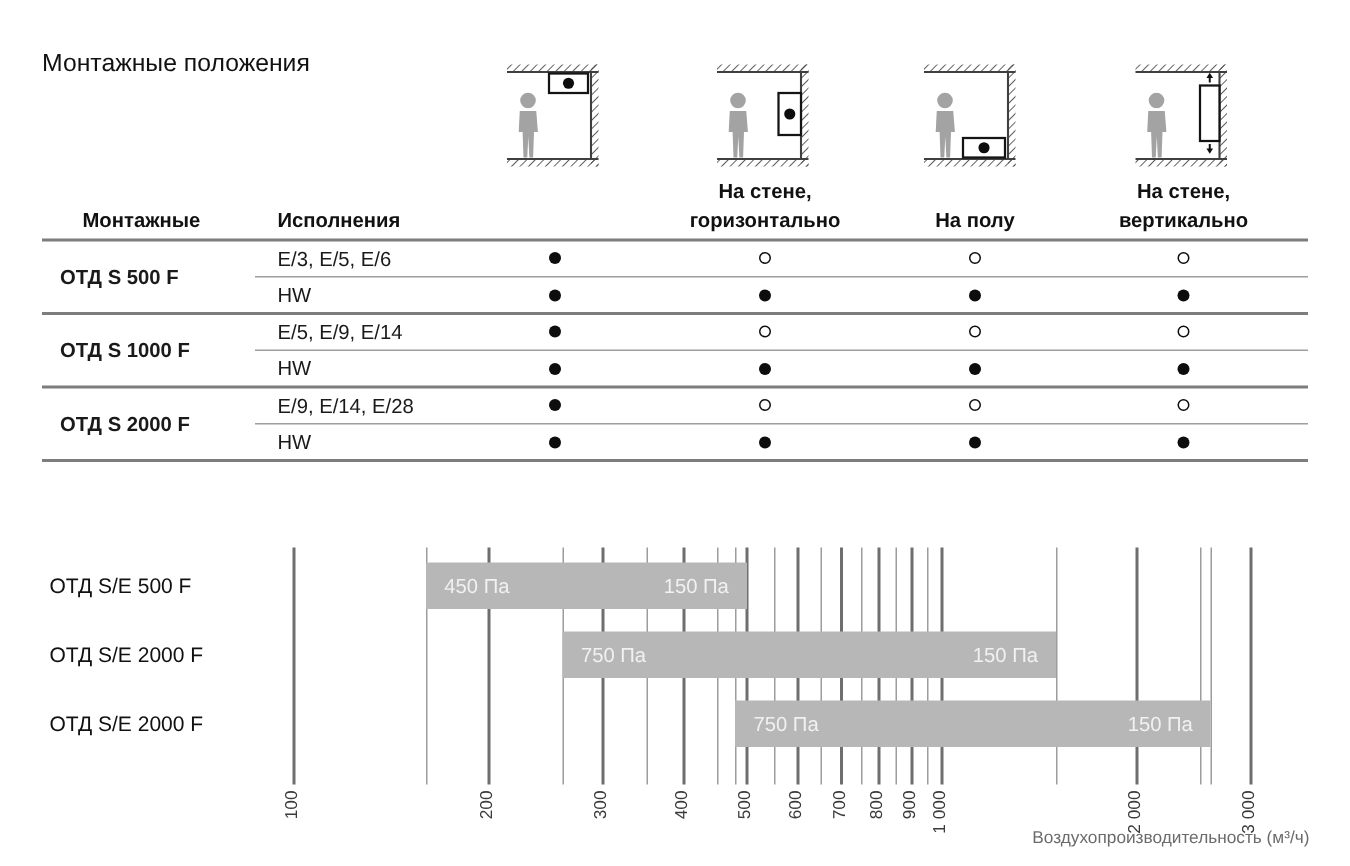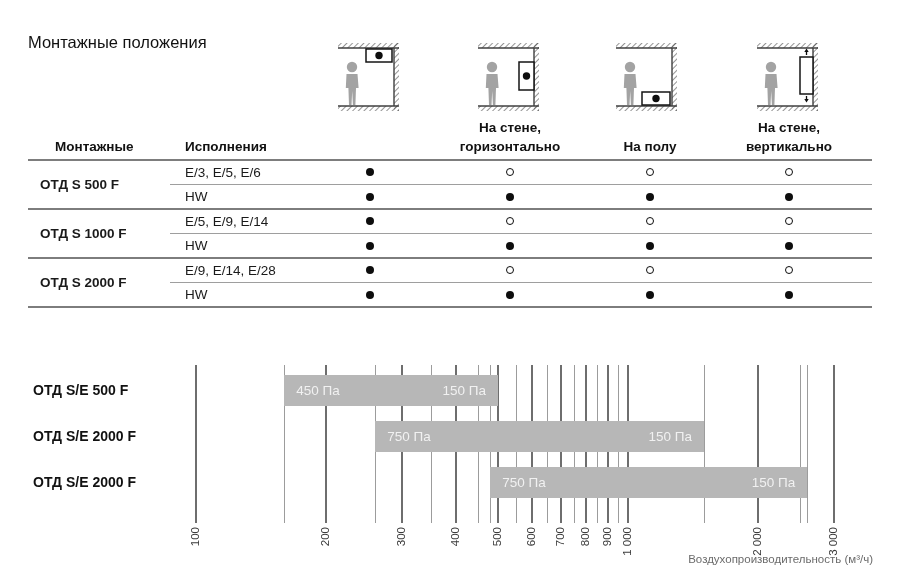--- a/index.html
+++ b/index.html
@@ -23,21 +23,21 @@
   .dot.filled{background:#0d0d0d;}
   .dot.open{background:#fff;border:1.5px solid #0d0d0d;}
   
   #chart{position:absolute;left:0;top:0;width:900px;height:577px;}
   .grid{position:absolute;top:365px;height:158px;}
   .grid.major{width:1.5px;background:#6e6e6e;}
   .grid.minor{width:1px;background:#9c9c9c;}
   .bar{position:absolute;height:31px;background:#b7b7b7;display:flex;align-items:center;
        justify-content:space-between;box-sizing:border-box;padding:0 12px;z-index:3;}
   .bar span{font-size:13.5px;color:#f1f1f1;white-space:nowrap;}
-  .row-label{position:absolute;left:33px;font-size:14px;font-weight:bold;color:#111;z-index:4;}
+  .row-label{position:absolute;left:33px;font-size:14px;font-weight:normal;color:#111;z-index:4;}
   .tick-label{position:absolute;top:527px;writing-mode:vertical-rl;transform:rotate(180deg);
        font-size:11.5px;color:#3b3b3b;white-space:nowrap;line-height:13px;}
   .axis-title{position:absolute;right:27px;top:553px;font-size:11.5px;color:#6b6b6b;}
   svg .room{stroke:#3f3f3f;stroke-width:1.4;}
   svg .unitbox{fill:#fff;stroke:#141414;stroke-width:1.5;}
 </style>
 </head>
 <body>
 
 <svg width="0" height="0" style="position:absolute">

